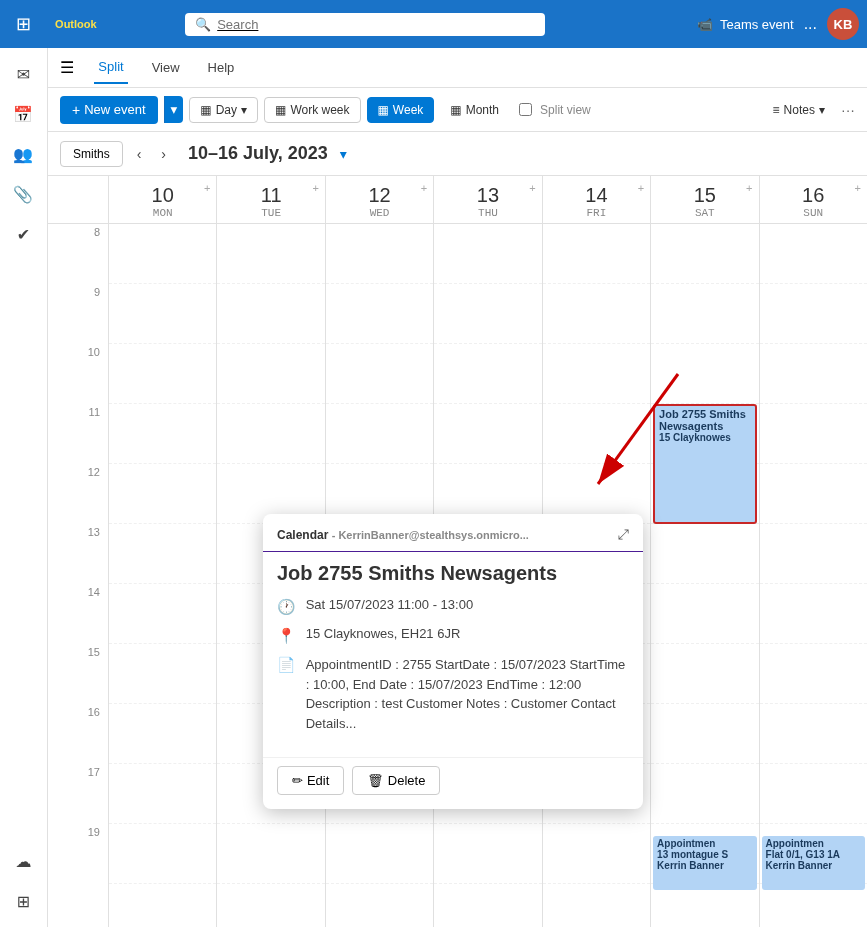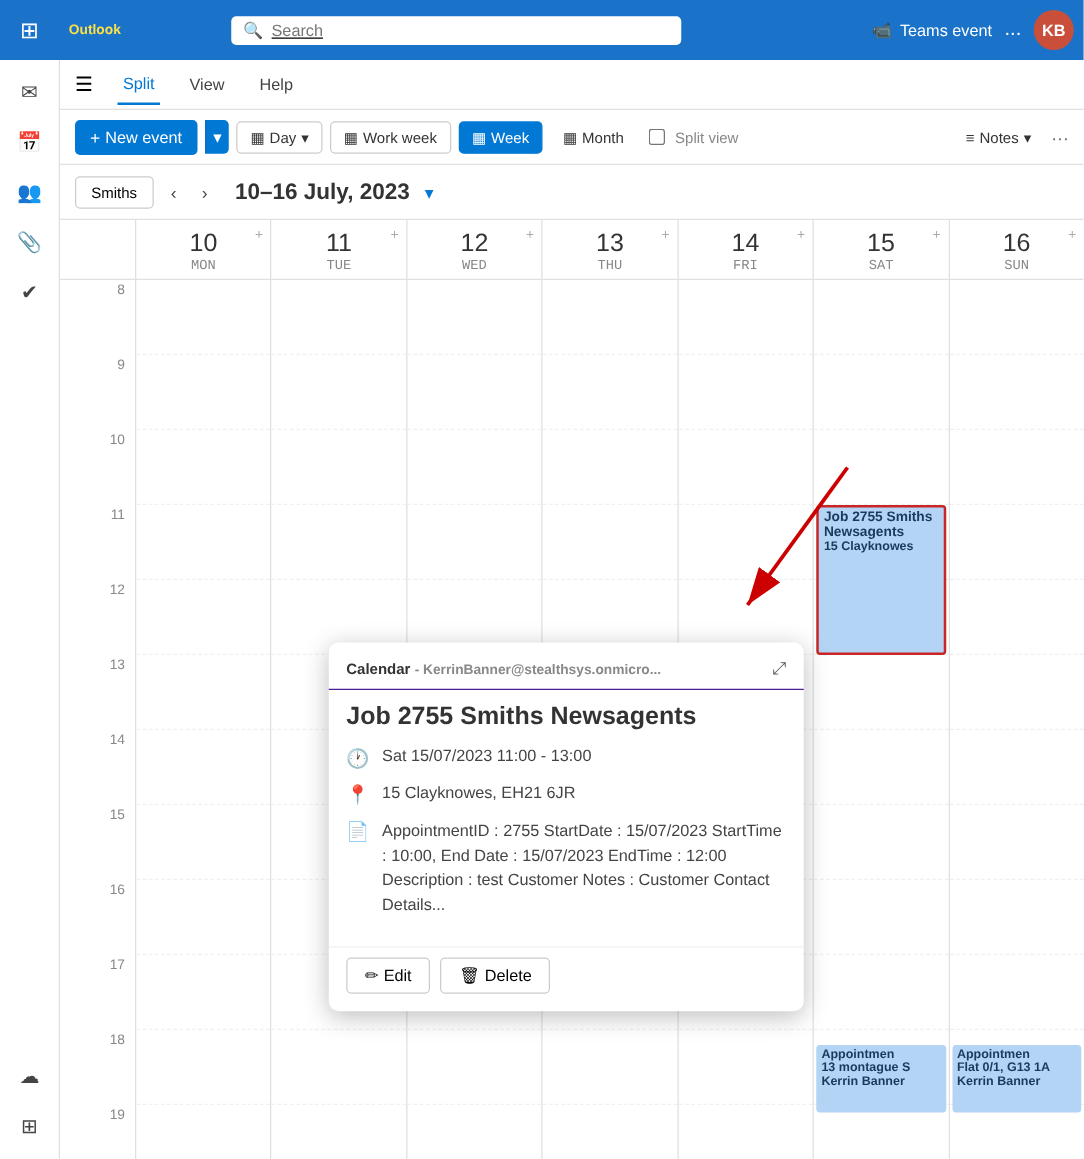--- a/index.html
+++ b/index.html
@@ -214,21 +214,20 @@
           <div class="time-label">8</div>
           <div class="time-label">9</div>
           <div class="time-label">10</div>
           <div class="time-label">11</div>
           <div class="time-label">12</div>
           <div class="time-label">13</div>
           <div class="time-label">14</div>
           <div class="time-label">15</div>
           <div class="time-label">16</div>
           <div class="time-label">17</div>
-          <div class="time-label">18</div>
           <div class="time-label">19</div>
         </div>
 
         <div class="days-grid" style="flex:1; position:relative;">
 
           <div class="day-col">
             <div class="hour-cell"></div>
             <div class="hour-cell"></div>
             <div class="hour-cell"></div>
             <div class="hour-cell"></div>

